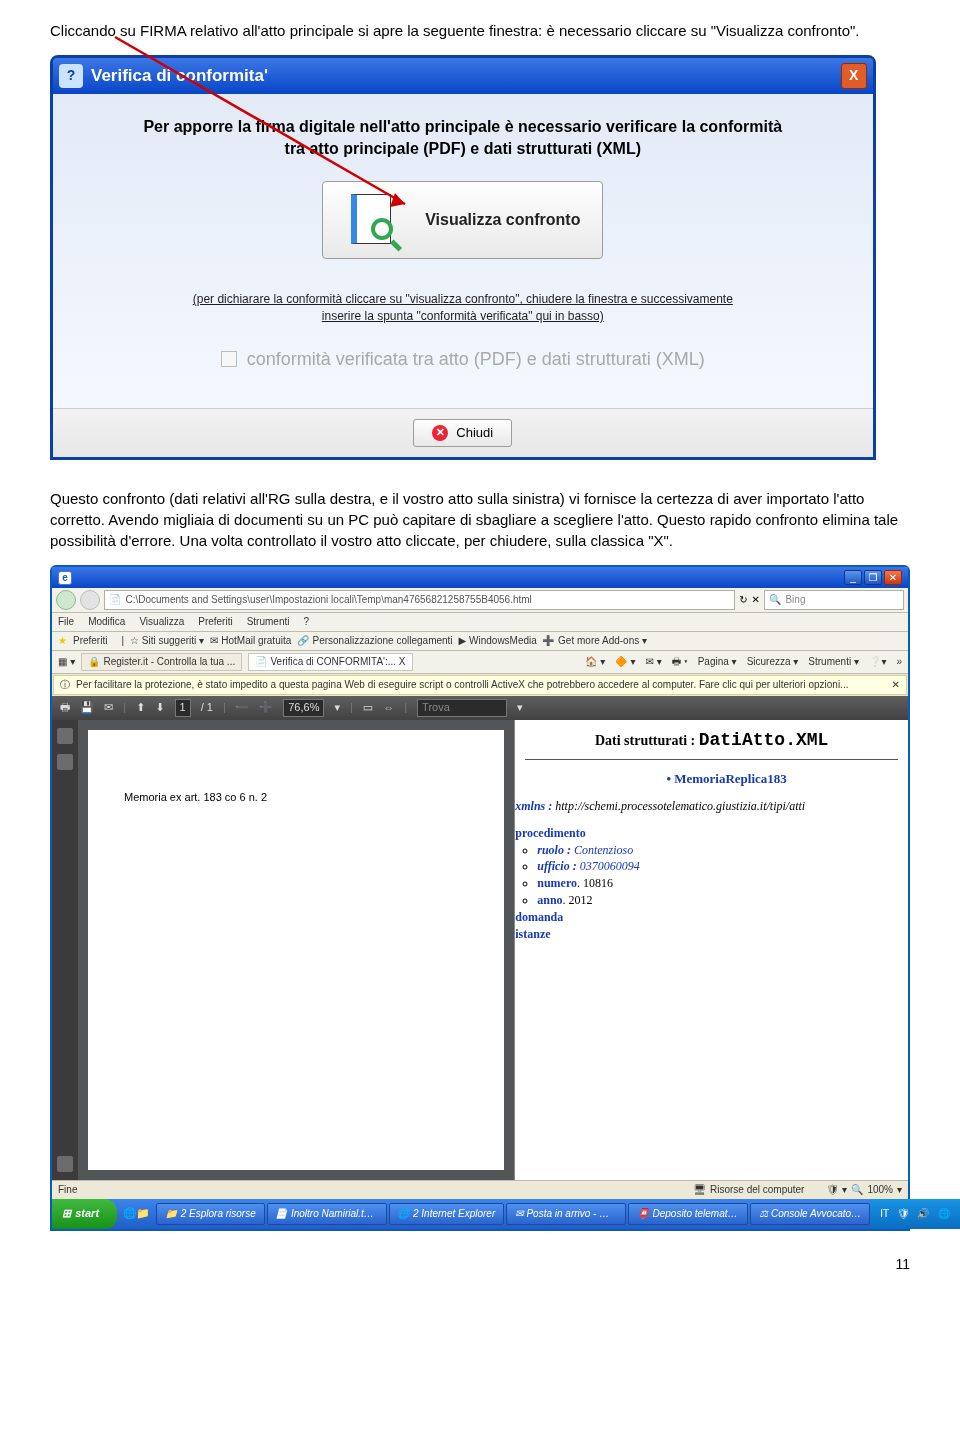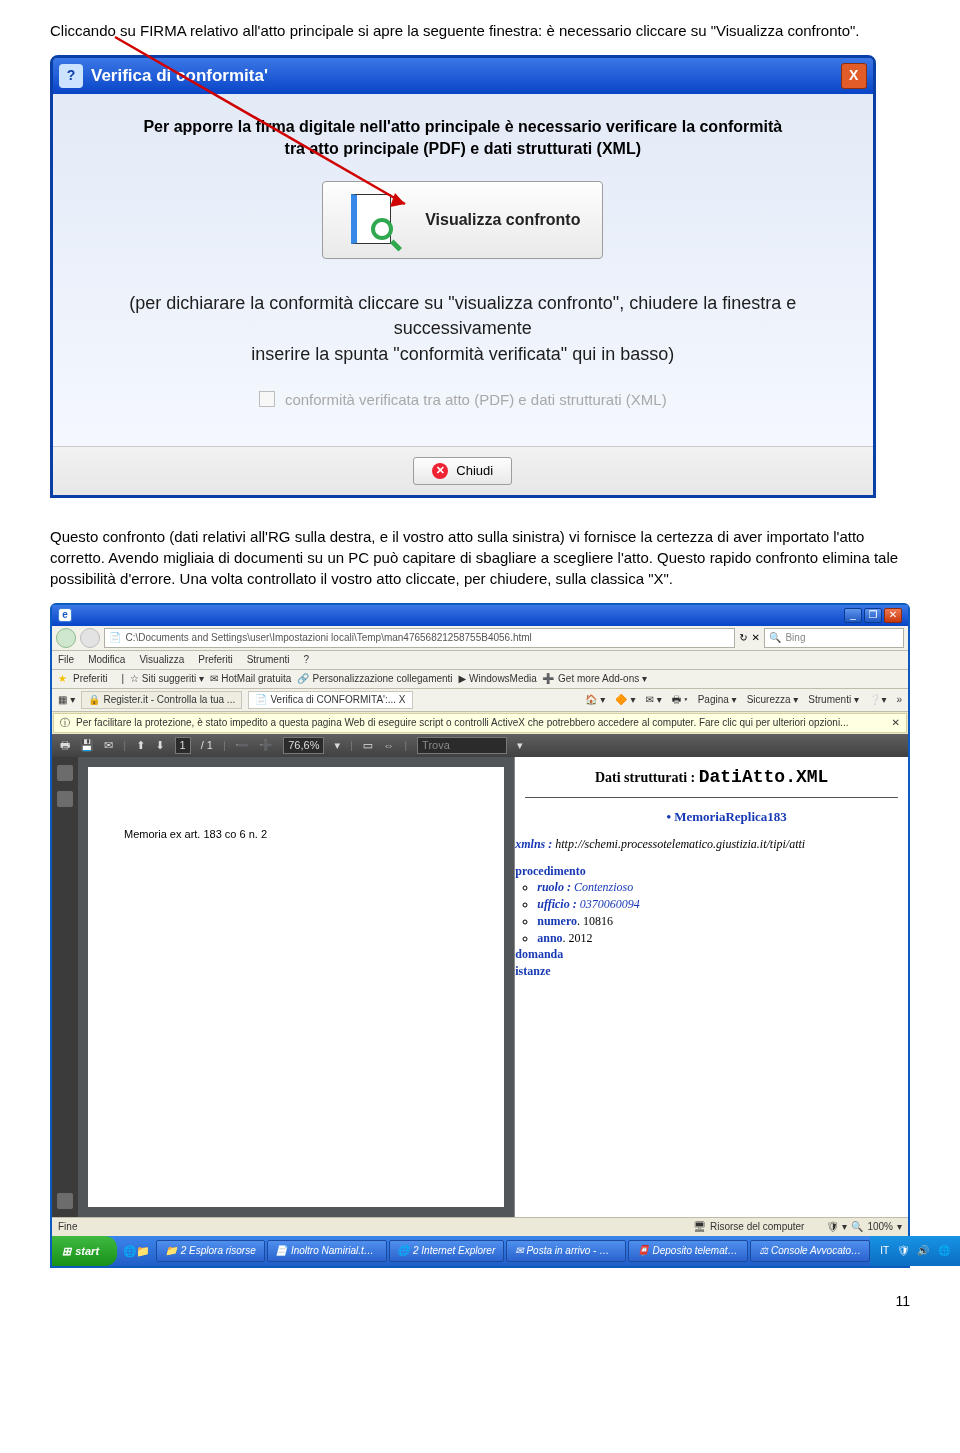--- a/index.html
+++ b/index.html
@@ -109,30 +109,31 @@
     bottom: 0; right: -1px;
     transform: rotate(45deg);
   }
   .vcbtn .btn-label {
     font-weight: bold;
     font-size: 16px;
     color: #222;
     font-family: Tahoma, Verdana, sans-serif;
   }
   .dialog-body .sub {
-    font-size: 18px;
+    font-size: 12px;
     margin: 14px 0 22px 0;
     color: #1d1d1d;
+    text-decoration: underline;
   }
   .check-row {
     display: flex;
     align-items: center;
     justify-content: center;
     gap: 10px;
-    font-size: 15px;
+    font-size: 18px;
     color: #a9a9a9;
     margin-bottom: 22px;
   }
   .check-row .cb {
     width: 16px; height: 16px;
     border: 1px solid #bdbdbd;
     background: #f7f7f7;
   }
   .chiudi-row {
     border-top: 1px solid #ccc;

